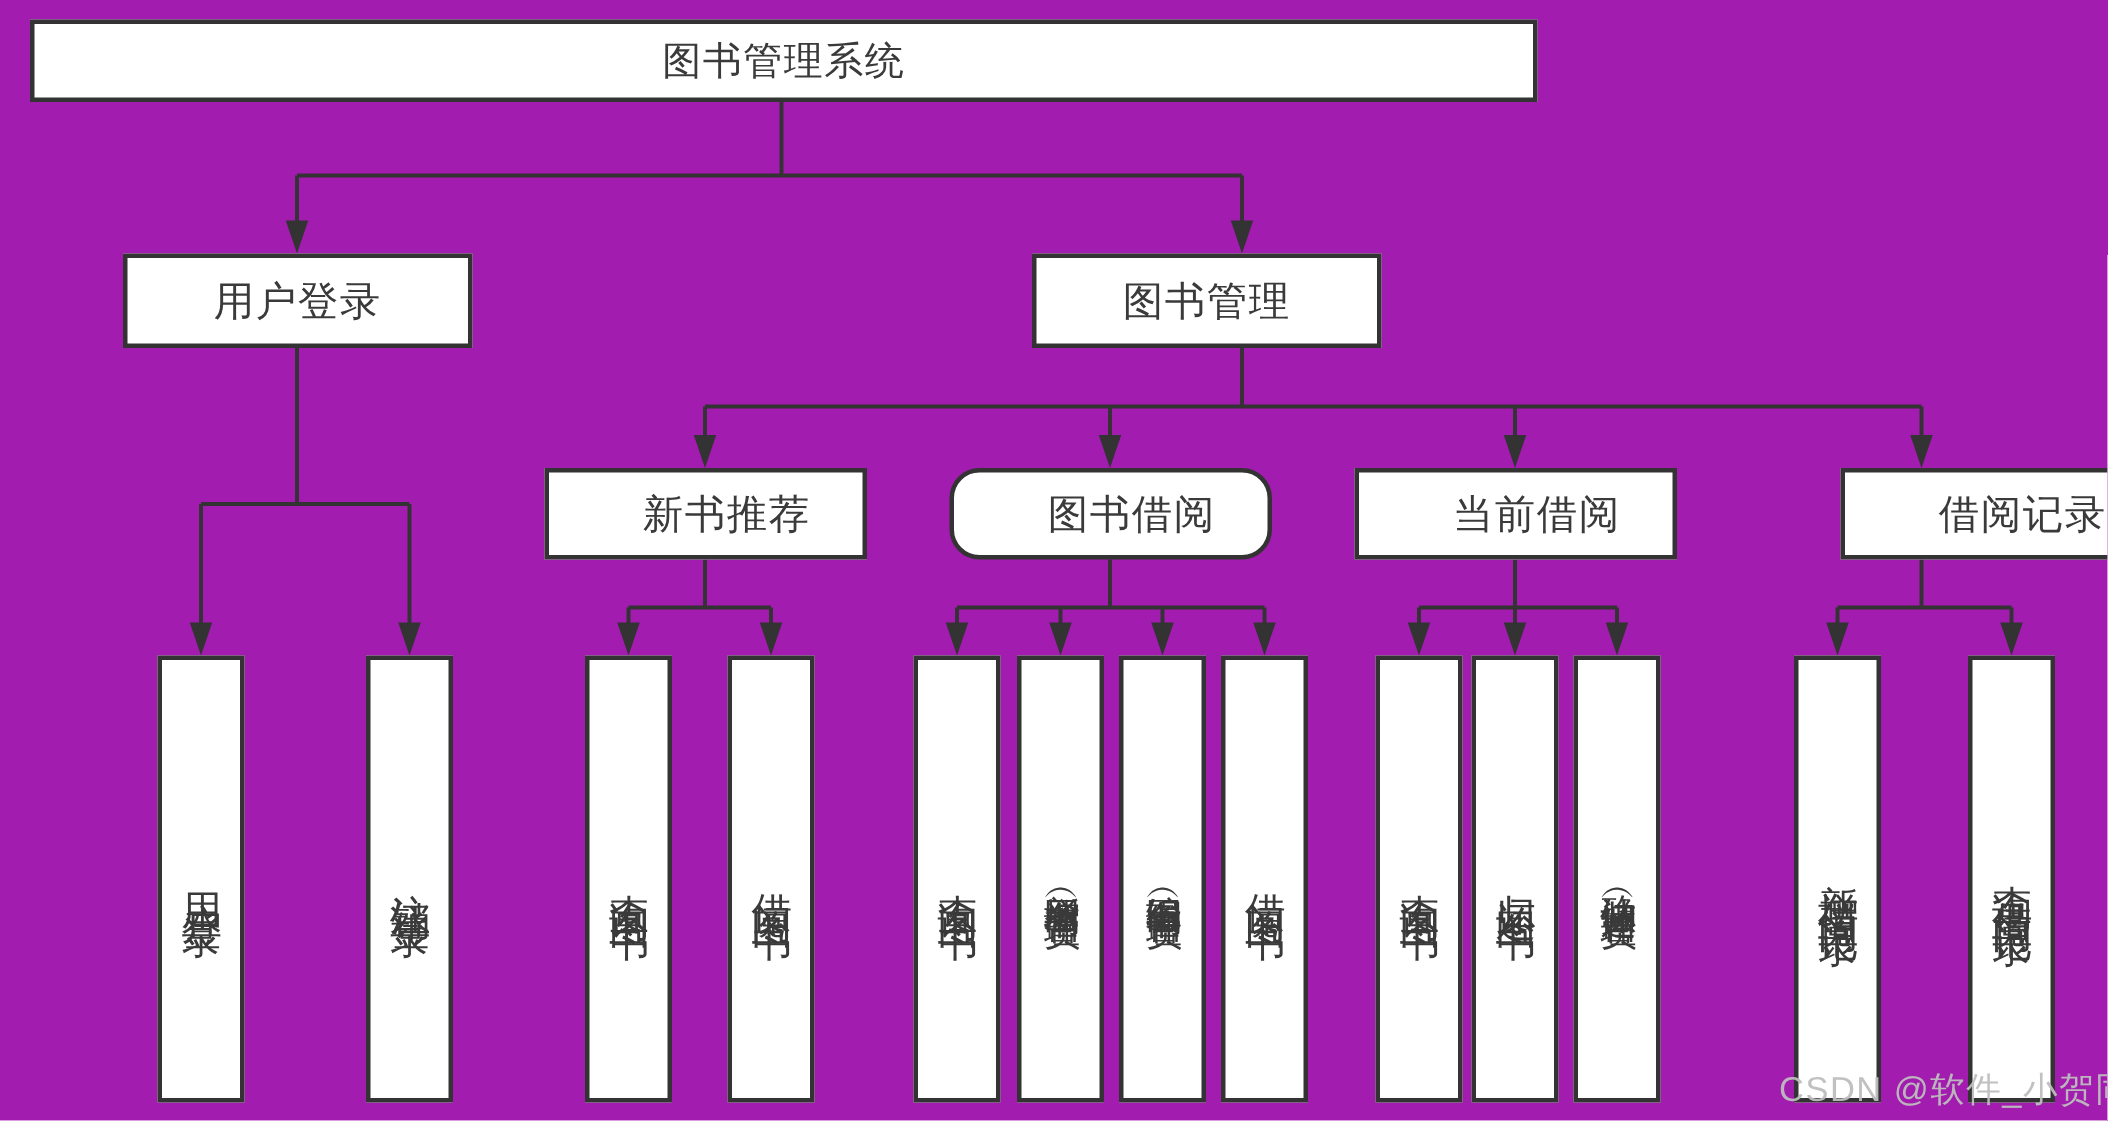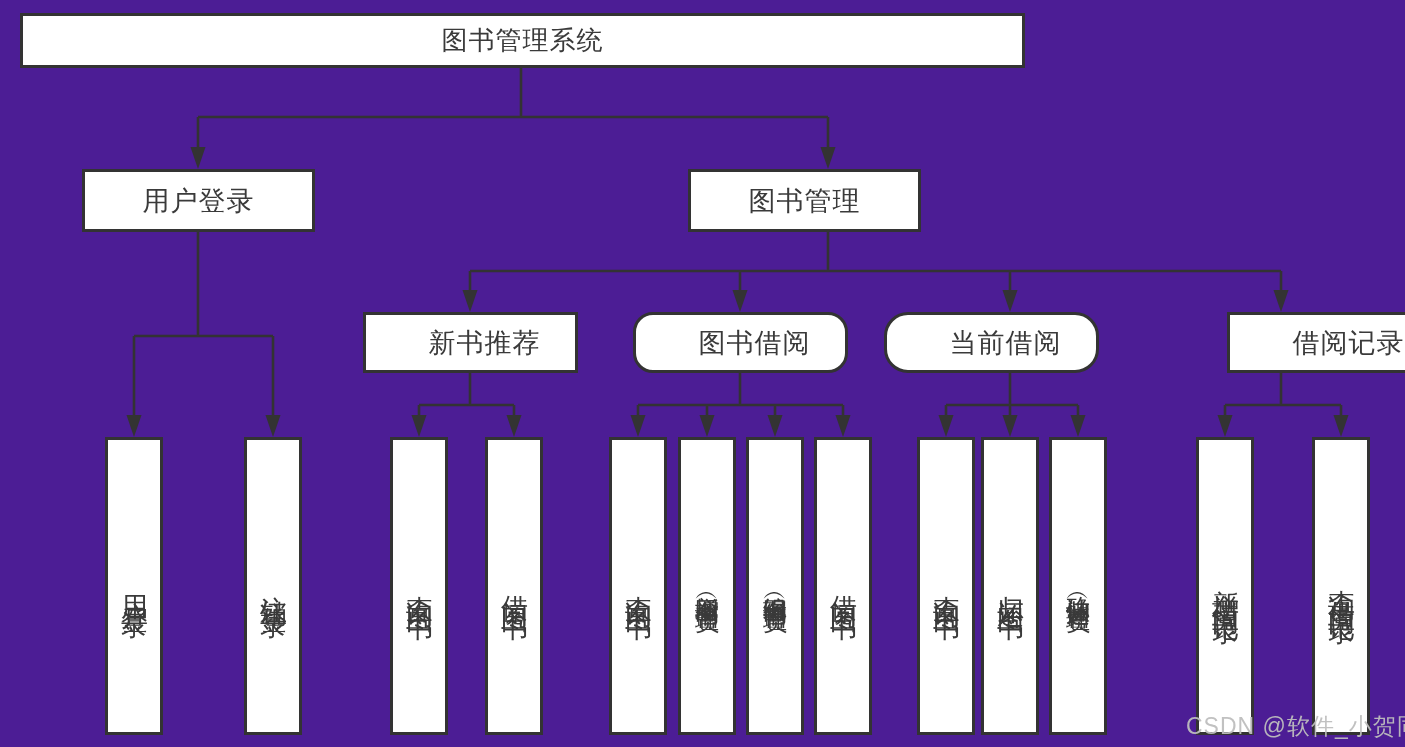--- a/index.html
+++ b/index.html
@@ -5,21 +5,21 @@
   html, body {
     margin: 0;
     padding: 0;
     background: #ffffff;
     font-family: "Liberation Sans", "DejaVu Sans", sans-serif;
   }
   #canvas {
     position: relative;
     width: 1405px;
     height: 747px;
-    background: #4c1d95;
+    background: #a21caf;
     overflow: hidden;
   }
   #wires {
     position: absolute;
     left: 0; top: 0;
     width: 1405px; height: 747px;
     z-index: 1;
   }
   .node {
     position: absolute;
@@ -119,21 +119,21 @@
   <div class="node lv2-box" style="left:688px;">
     <span class="hlabel">图书管理</span>
   </div>
 
   <div class="node lv3-box" style="left:363px;">
     <span class="hlabel">新书推荐</span>
   </div>
   <div class="node lv3-box" style="left:633px;border-radius:20px;">
     <span class="hlabel">图书借阅</span>
   </div>
-  <div class="node lv3-box" style="left:884px;border-radius:24px;">
+  <div class="node lv3-box" style="left:903px;">
     <span class="hlabel">当前借阅</span>
   </div>
   <div class="node lv3-box" style="left:1227px;">
     <span class="hlabel">借阅记录</span>
   </div>
 
   <div class="node leaf" style="left:105px;">
     <span class="vlabel">用户登录</span>
   </div>
   <div class="node leaf" style="left:244px;">

